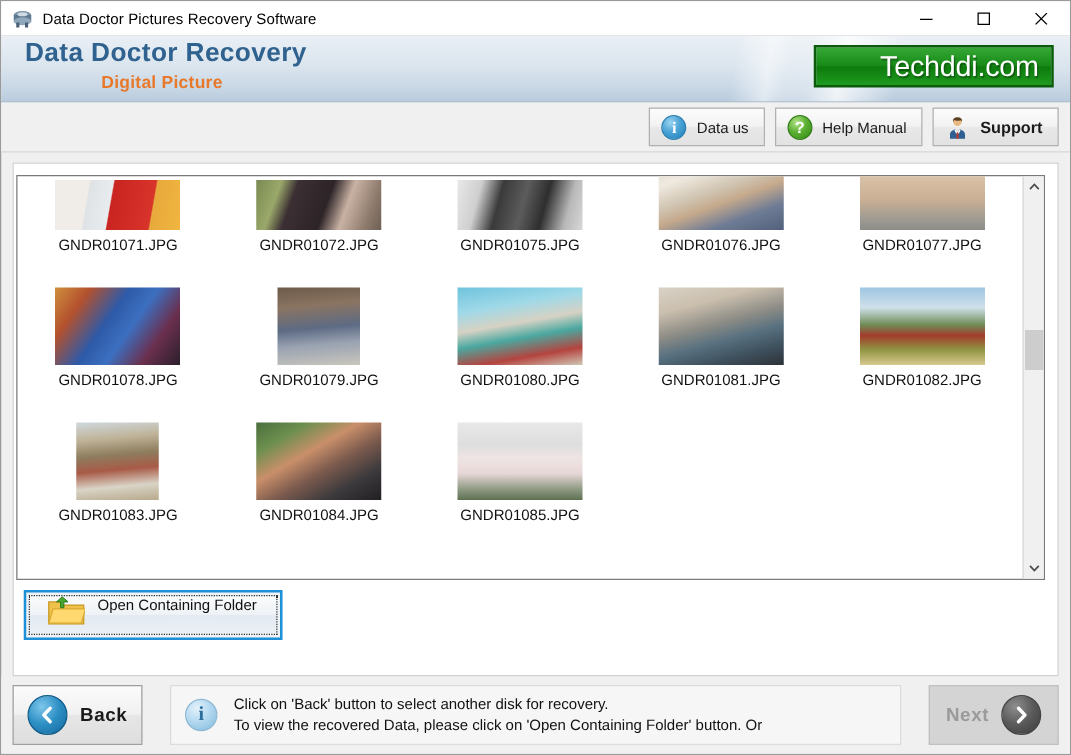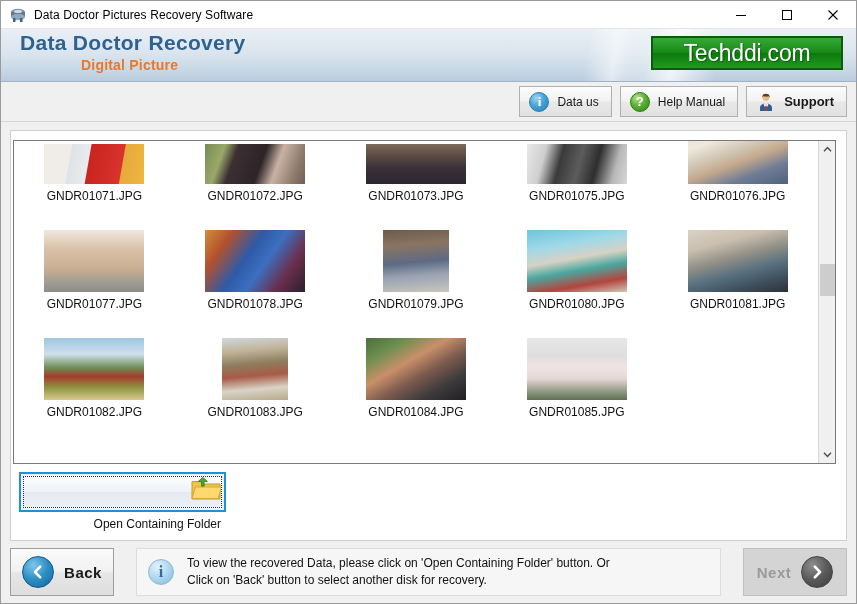--- a/index.html
+++ b/index.html
@@ -76,21 +76,21 @@
   .brand-sub {
     position: absolute; left: 80px; top: 28px;
     font-size: 14px; font-weight: bold;
     color: #e8792a; letter-spacing: .2px;
   }
   .logo {
     position: absolute; right: 13px; top: 7px;
     height: 34px; min-width: 192px;
     background: linear-gradient(to bottom, #37a837 0%, #178a17 48%, #0d7a0d 52%, #1f9b1f 100%);
     border: 2px solid #0a5c0a;
-    display: flex; align-items: center; justify-content: center;
+    display: flex; align-items: center; justify-content: flex-end;
     padding: 0 10px;
   }
   .logo-text {
     font-size: 23px; color: #ffffff;
     letter-spacing: -.2px;
     text-shadow: 1px 1px 1px rgba(0,0,0,.35);
   }
 
   
   .toolbar {
@@ -196,22 +196,22 @@
     width: 207px; height: 40px;
     border: 2px solid #1e90d8;
     background: #eef3f7;
     padding: 2px;
     cursor: pointer;
   }
   .ocf-inner {
     width: 100%; height: 100%;
     border: 1px dotted #333;
     background: linear-gradient(to bottom, #fbfcfd 0%, #eef2f6 50%, #e4eaf1 51%, #eaf0f5 100%);
-    display: flex; align-items: flex-end;
-    gap: 10px; padding-left: 14px; flex-direction: column;
+    display: flex; align-items: flex-start;
+    gap: 10px; padding-left: 14px;
   }
   .folder-ic { width: 30px; height: 24px; position: relative; flex: 0 0 30px; }
   .ocf-lbl { font-size: 12px; color: #111; }
 
   
   .bottom {
     flex: 0 0 62px; height: 62px;
     display: flex; align-items: center;
     padding: 0 9px;
     gap: 22px;
@@ -337,24 +337,20 @@
 
         <div class="cell clip">
           <div class="thumb" style="background:linear-gradient(100deg,#f0ede9 0%,#f0ede9 26%,#dfe3e6 27%,#e9ecef 44%,#c9241f 45%,#d8342c 76%,#e8a93c 77%,#f0b63f 100%)"></div>
           <div class="fname">GNDR01071.JPG</div>
         </div>
         <div class="cell clip">
           <div class="thumb" style="background:linear-gradient(110deg,#7a8a52 0%,#9aa86a 18%,#3b2f33 30%,#2d2428 55%,#c9b2a3 70%,#8d7a6c 88%,#6f5f54 100%)"></div>
           <div class="fname">GNDR01072.JPG</div>
         </div>
         <div class="cell clip">
-          <div class="thumb" style="background:linear-gradient(180deg,#7e6a5c 0%,#5a4a42 30%,#3a3138 60%,#2b2630 100%)"></div>
-          <div class="fname">GNDR01073.JPG</div>
-        </div>
-        <div class="cell clip">
           <div class="thumb" style="background:linear-gradient(105deg,#e8e8e8 0%,#cfcfcf 18%,#3a3a3a 34%,#5c5c5c 52%,#2e2e2e 68%,#b8b8b8 86%,#d8d8d8 100%)"></div>
           <div class="fname">GNDR01075.JPG</div>
         </div>
 
         <div class="cell">
           <div class="thumb" style="background:linear-gradient(160deg,#dcd9d0 0%,#efe9df 28%,#cfc3b0 48%,#c5a98c 60%,#6f7c95 78%,#51607c 100%)"></div>
           <div class="fname">GNDR01076.JPG</div>
         </div>
         <div class="cell">
           <div class="thumb" style="background:linear-gradient(180deg,#efe7dd 0%,#d9c2a8 30%,#cbb094 60%,#9b9992 88%,#8e8c86 100%)"></div>
@@ -431,22 +427,22 @@
         <svg width="16" height="16" viewBox="0 0 16 16">
             <polyline points="10.2,2.6 5,8 10.2,13.4" fill="none" stroke="#fff" stroke-width="2.6" stroke-linecap="round" stroke-linejoin="round"></polyline>
           </svg>
       </span>
       <span class="nlbl">Back</span>
     </div>
 
     <div class="msgbox">
       <span class="msg-ic">i</span>
       <span class="msg-lines">
+        <div>Click on 'Back' button to select another disk for recovery.</div>
         <div>To view the recovered Data, please click on 'Open Containing Folder' button. Or</div>
-        <div>Click on 'Back' button to select another disk for recovery.</div>
       </span>
     </div>
 
     <div class="nav-btn disabled">
       <span class="nlbl">Next</span>
       <span class="circ gray">
         <svg width="16" height="16" viewBox="0 0 16 16">
             <polyline points="5.8,2.6 11,8 5.8,13.4" fill="none" stroke="#fff" stroke-width="2.6" stroke-linecap="round" stroke-linejoin="round"></polyline>
           </svg>
       </span>

